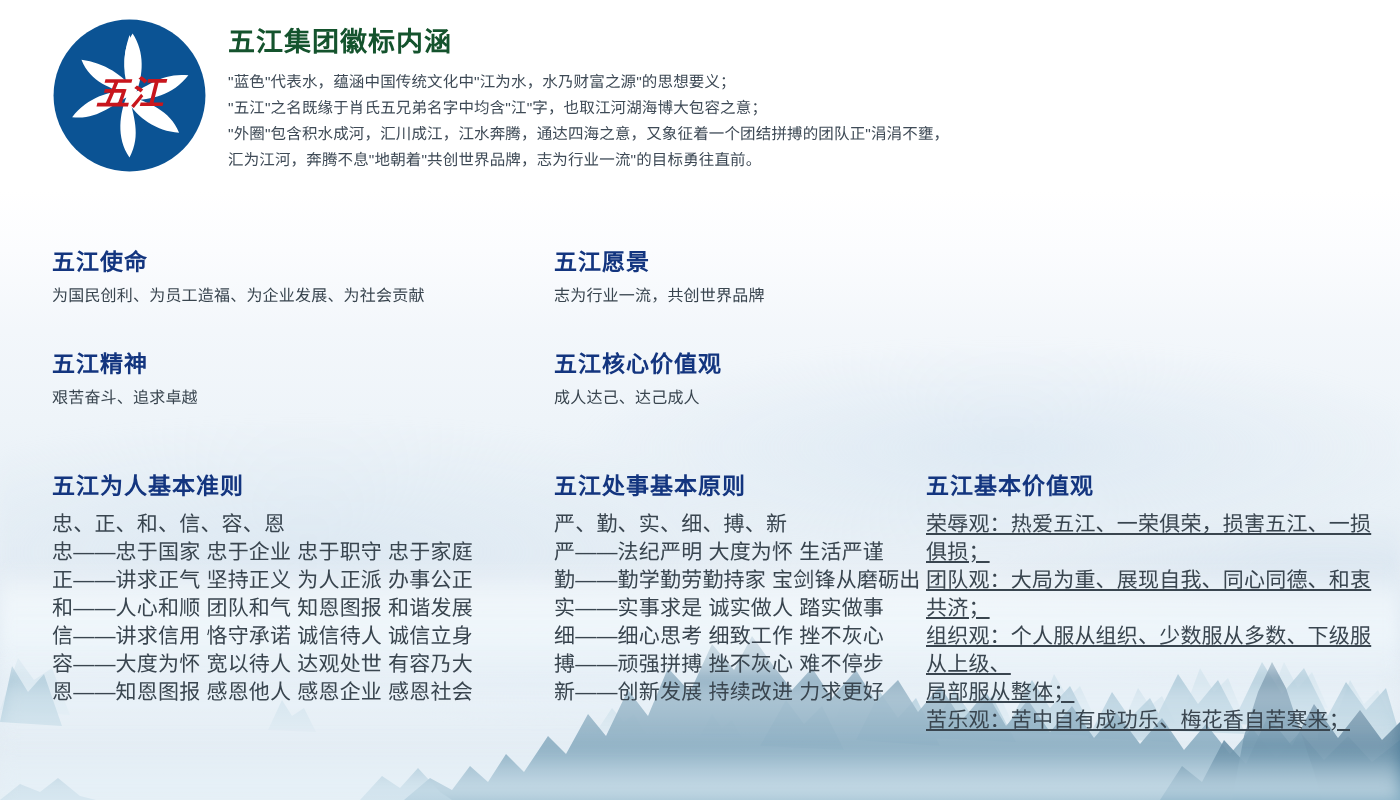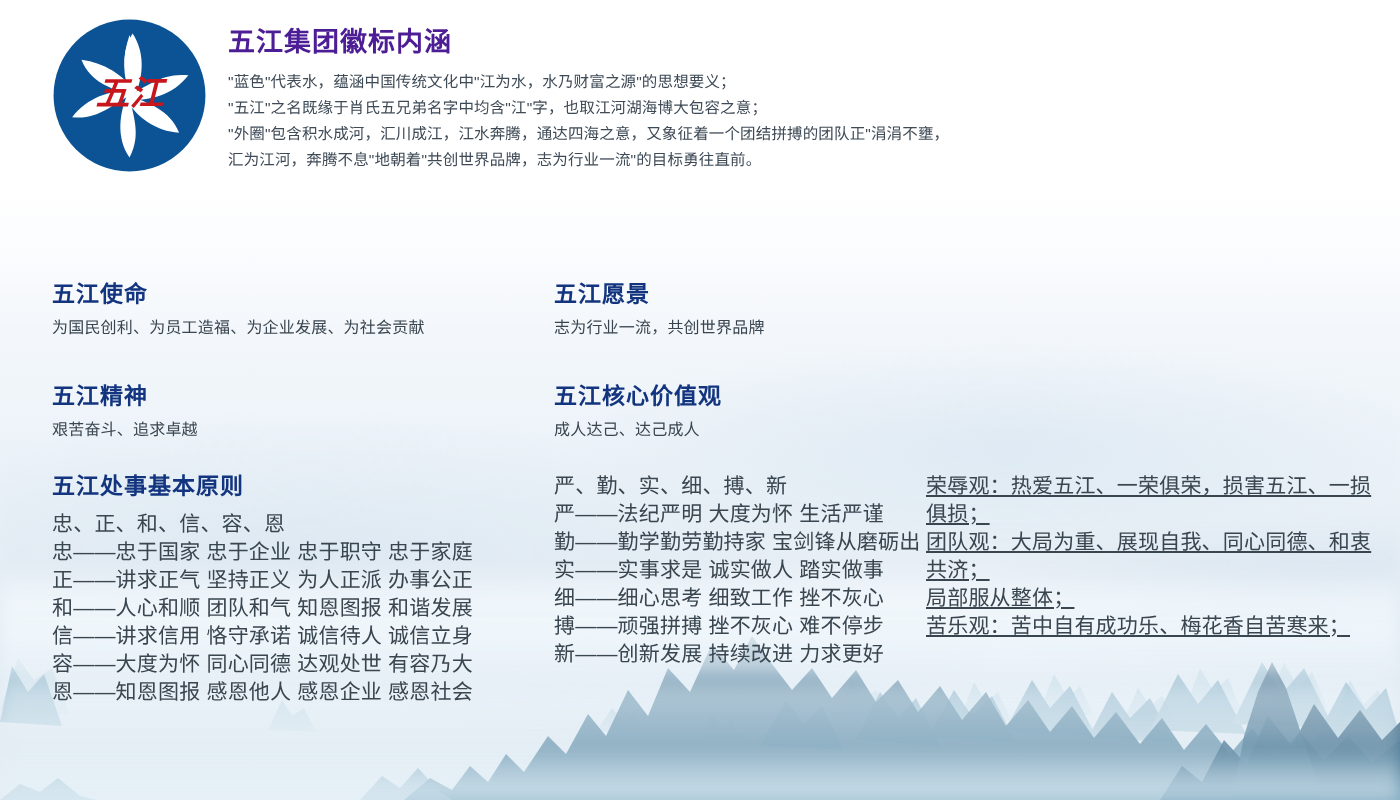--- a/index.html
+++ b/index.html
@@ -69,38 +69,38 @@
     display:flex; align-items:flex-start;
   }
   #logo-mark{
     position:absolute; left:52px; top:18px;
     width:155px; height:155px;
   }
   #logo-mark svg{ display:block; width:155px; height:155px; }
 
   #header-text{ position:absolute; left:228px; top:26px; width:1000px; }
   #emblem-title{
-    font-size:27px; font-weight:700; color:#4c1d95;
+    font-size:27px; font-weight:700; color:#14532d;
     letter-spacing:1px; line-height:1.2; margin-bottom:11px;
   }
   .emblem-line{
     font-size:15.5px; color:#3e4a56; line-height:26px;
     letter-spacing:.15px; white-space:nowrap;
   }
 
   
   .mv-block{ position:absolute; }
   #mv-mission  { left:52px;  top:248px; }
   #mv-vision   { left:554px; top:248px; }
   #mv-spirit   { left:52px;  top:350px; }
   #mv-corevalue{ left:554px; top:350px; }
 
   .mv-title{
     font-size:23px; font-weight:700; color:#13357f;
-    letter-spacing:1px; line-height:1.25; margin-bottom:6px;margin-top:32px;
+    letter-spacing:1px; line-height:1.25; margin-bottom:6px;
   }
   .mv-body{
     font-size:16px; color:#39454f; line-height:26px; letter-spacing:.2px;
     white-space:nowrap;
   }
 
   
   .col-block{ position:absolute; top:472px; }
   #col-person   { left:52px;  width:470px; }
   #col-conduct  { left:554px; width:360px; }
@@ -248,40 +248,43 @@
     <div class="mv-title">五江精神</div>
     <div class="mv-body">艰苦奋斗、追求卓越</div>
   </div>
 
   <div class="mv-block" id="mv-corevalue">
     <div class="mv-title">五江核心价值观</div>
     <div class="mv-body">成人达己、达己成人</div>
   </div>
 
   <div class="col-block" id="col-person">
-    <div class="col-title">五江处事基本原则</div>
+    <div class="col-title">五江为人基本准则</div>
     <div class="col-line">忠、正、和、信、容、恩</div>
     <div class="col-line">忠——忠于国家 忠于企业 忠于职守 忠于家庭</div>
     <div class="col-line">正——讲求正气 坚持正义 为人正派 办事公正</div>
     <div class="col-line">和——人心和顺 团队和气 知恩图报 和谐发展</div>
     <div class="col-line">信——讲求信用 恪守承诺 诚信待人 诚信立身</div>
-    <div class="col-line">容——大度为怀 同心同德 达观处世 有容乃大</div>
+    <div class="col-line">容——大度为怀 宽以待人 达观处世 有容乃大</div>
     <div class="col-line">恩——知恩图报 感恩他人 感恩企业 感恩社会</div>
   </div>
 
   <div class="col-block" id="col-conduct">
+    <div class="col-title">五江处事基本原则</div>
     <div class="col-line">严、勤、实、细、搏、新</div>
     <div class="col-line">严——法纪严明 大度为怀 生活严谨</div>
     <div class="col-line">勤——勤学勤劳勤持家 宝剑锋从磨砺出</div>
     <div class="col-line">实——实事求是 诚实做人 踏实做事</div>
     <div class="col-line">细——细心思考 细致工作 挫不灰心</div>
     <div class="col-line">搏——顽强拼搏 挫不灰心 难不停步</div>
     <div class="col-line">新——创新发展 持续改进 力求更好</div>
   </div>
 
   <div class="col-block" id="col-values">
+    <div class="col-title">五江基本价值观</div>
     <div class="col-line">荣辱观：热爱五江、一荣俱荣，损害五江、一损俱损；</div>
     <div class="col-line">团队观：大局为重、展现自我、同心同德、和衷共济；</div>
+    <div class="col-line">组织观：个人服从组织、少数服从多数、下级服从上级、</div>
     <div class="col-line">局部服从整体；</div>
     <div class="col-line">苦乐观：苦中自有成功乐、梅花香自苦寒来；</div>
   </div>
 
 </div>
 
 </body></html>

